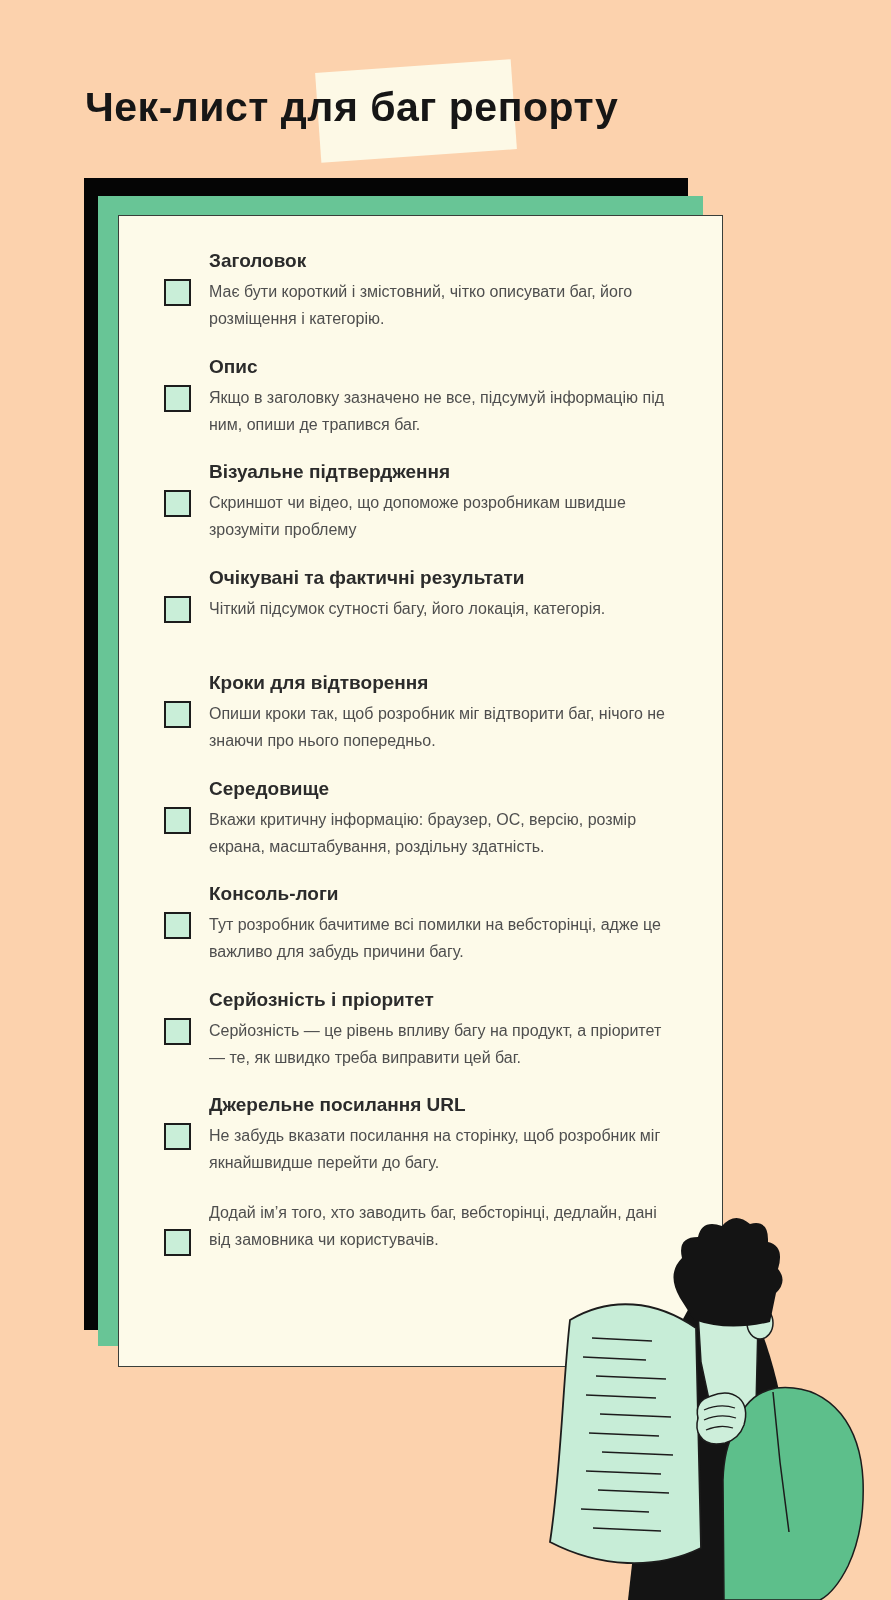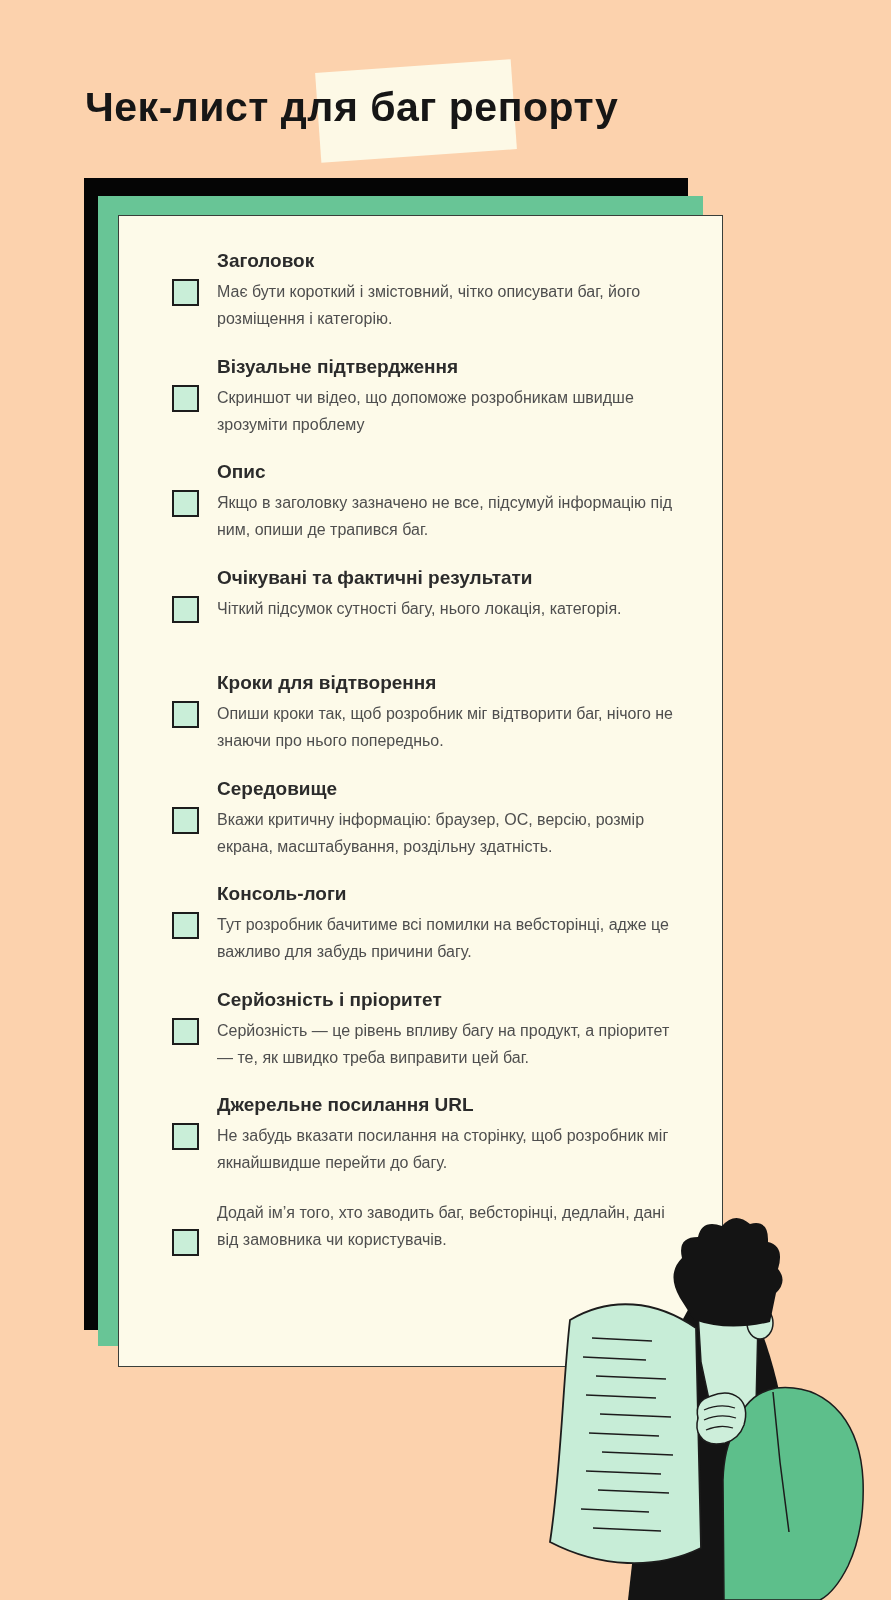--- a/index.html
+++ b/index.html
@@ -32,21 +32,21 @@
     position:absolute;left:98px;top:196px;width:605px;height:1150px;
     background:#68c596;
   }
   .card-cream{
     position:absolute;left:118px;top:215px;width:605px;height:1152px;
     background:#fdfae9;border:1px solid #3a3f3a;box-sizing:border-box;
   }
 
   
   .checklist{
-    position:absolute;left:12px;top:33px;width:100%;
+    position:absolute;left:4px;top:33px;width:100%;
   }
   .check-item{
     display:flex;align-items:flex-start;
     height:105.5px;box-sizing:border-box;
     padding-left:41px;
   }
   .checkbox{
     width:27px;height:27px;flex:0 0 27px;
     background:#c9eed8;border:2px solid #1c1c1c;
     box-sizing:border-box;margin-top:30px;
@@ -86,38 +86,38 @@
         <div class="checkbox"></div>
         <div class="check-text">
           <p class="check-title">Заголовок</p>
           <p class="check-desc">Має бути короткий і змістовний, чітко описувати баг, його розміщення і категорію.</p>
         </div>
       </div>
 
       <div class="check-item">
         <div class="checkbox"></div>
         <div class="check-text">
+          <p class="check-title">Опис</p>
+          <p class="check-desc">Якщо в заголовку зазначено не все, підсумуй інформацію під ним, опиши де трапився баг.</p>
+        </div>
+      </div>
+
+      <div class="check-item">
+        <div class="checkbox"></div>
+        <div class="check-text">
           <p class="check-title">Візуальне підтвердження</p>
           <p class="check-desc">Скриншот чи відео, що допоможе розробникам швидше зрозуміти проблему</p>
         </div>
       </div>
 
       <div class="check-item">
         <div class="checkbox"></div>
         <div class="check-text">
-          <p class="check-title">Опис</p>
-          <p class="check-desc">Якщо в заголовку зазначено не все, підсумуй інформацію під ним, опиши де трапився баг.</p>
-        </div>
-      </div>
-
-      <div class="check-item">
-        <div class="checkbox"></div>
-        <div class="check-text">
           <p class="check-title">Очікувані та фактичні результати</p>
-          <p class="check-desc">Чіткий підсумок сутності багу, нього локація, категорія.</p>
+          <p class="check-desc">Чіткий підсумок сутності багу, його локація, категорія.</p>
         </div>
       </div>
 
       <div class="check-item">
         <div class="checkbox"></div>
         <div class="check-text">
           <p class="check-title">Кроки для відтворення</p>
           <p class="check-desc">Опиши кроки так, щоб розробник міг відтворити баг, нічого не знаючи про нього попередньо.</p>
         </div>
       </div>

